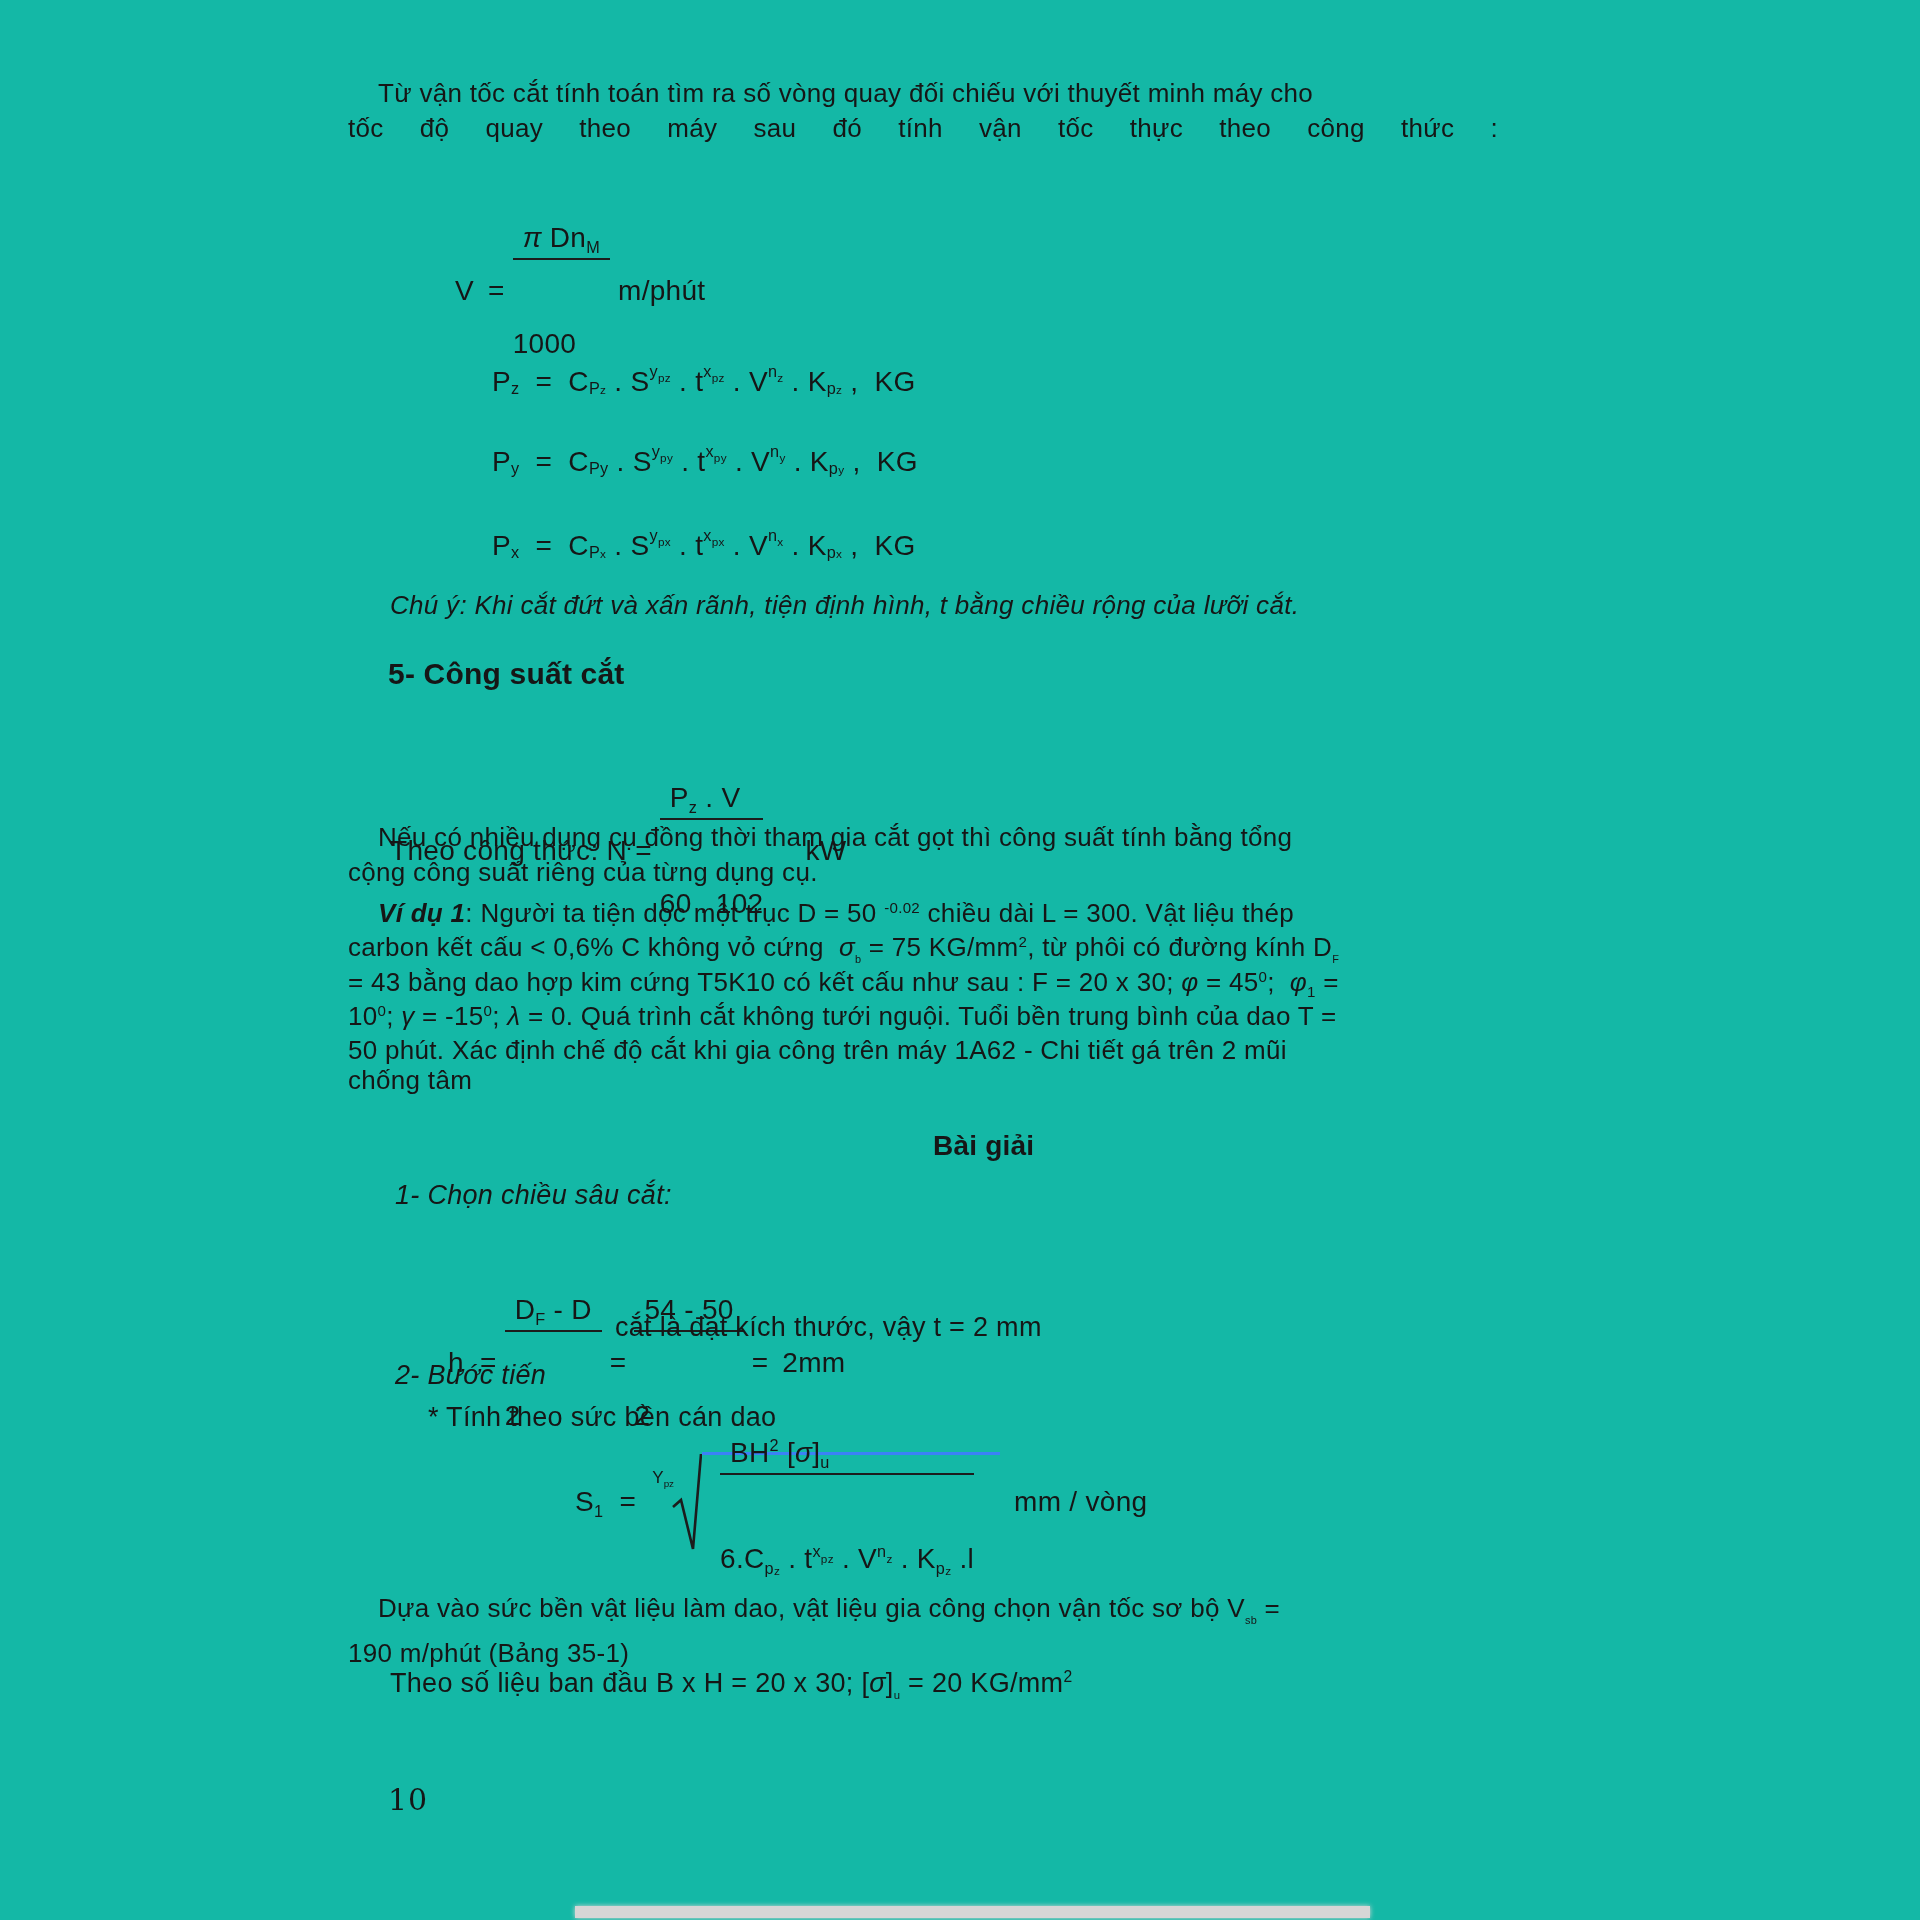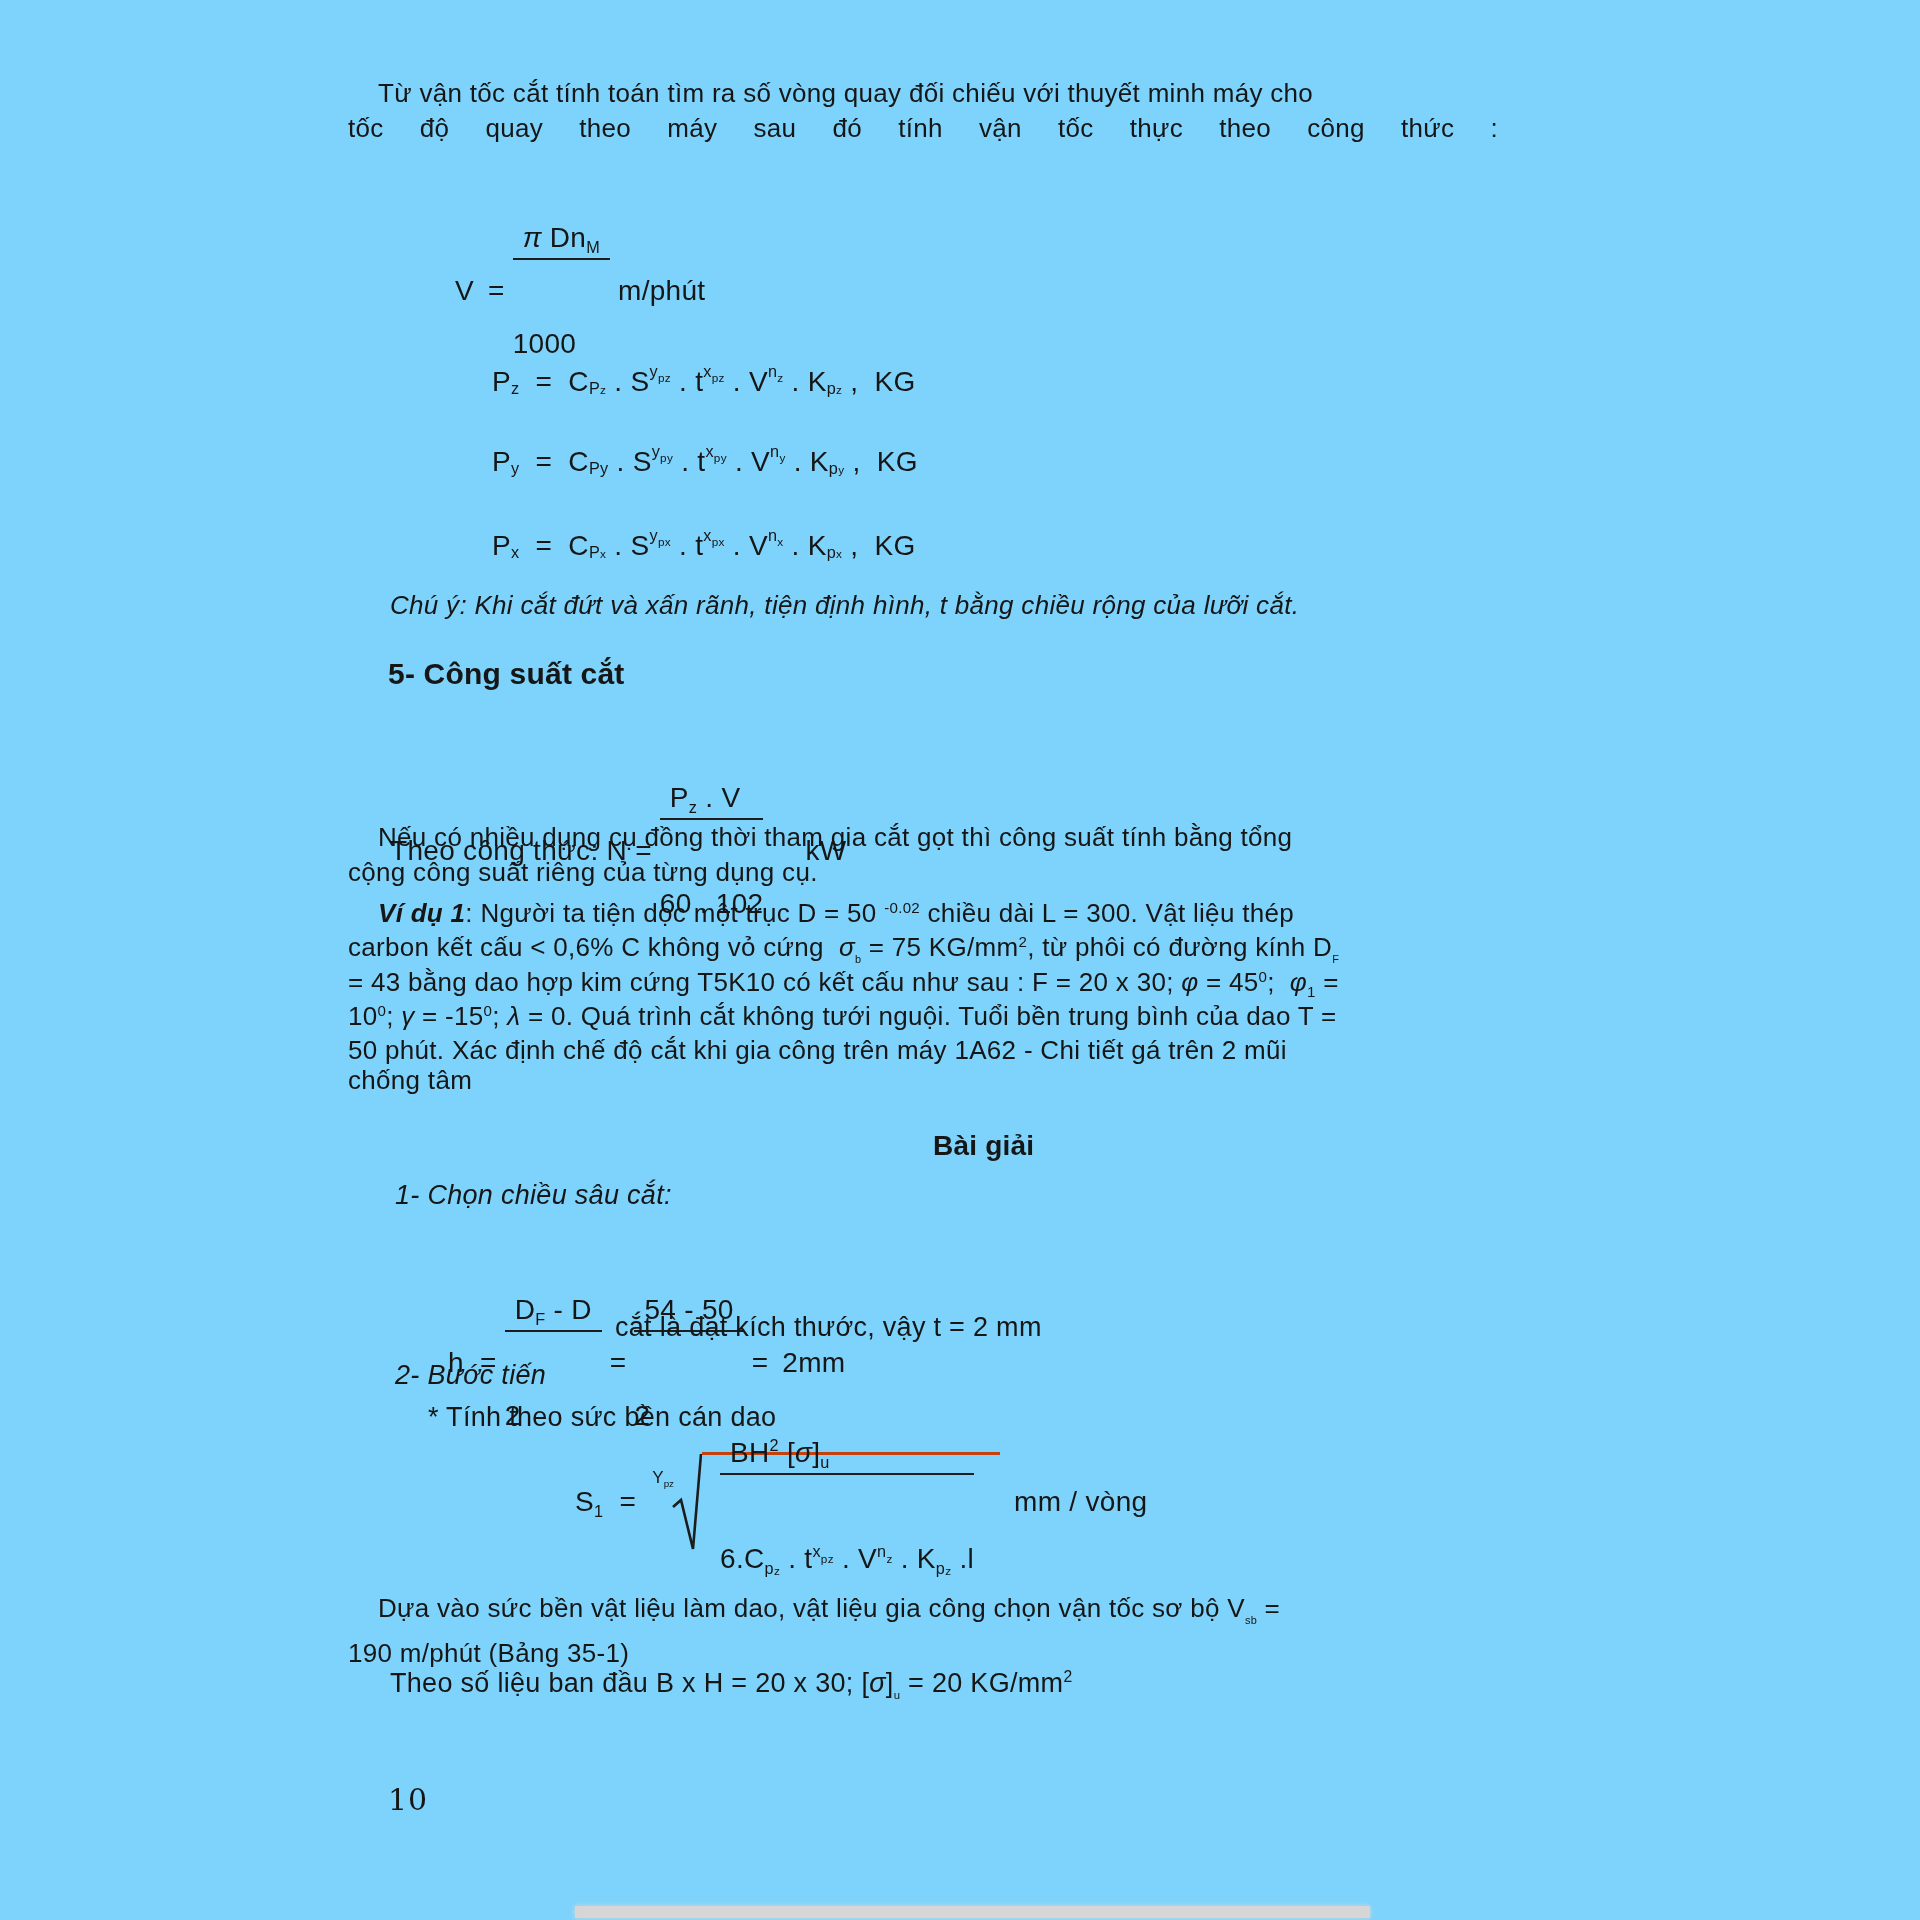--- a/index.html
+++ b/index.html
@@ -1,17 +1,17 @@
 <!DOCTYPE html>
 <html><head>
 <meta charset="utf-8">
 <style>
   html,body{margin:0;padding:0;background:#efefef;}
   #page{
-    position:relative;width:1920px;height:1920px;background:#7dd3fc;
+    position:relative;width:1920px;height:1920px;background:#14b8a6;
     font-family:"Liberation Sans",sans-serif;color:#161616;
     letter-spacing:.3px;overflow:hidden;
   }
   .blk{position:absolute;}
   .para{font-size:26px;line-height:35px;width:1150px;left:348px;}
   .para .line{display:block;}
   .indent{text-indent:30px;}
   .jlast{text-align:justify;text-align-last:justify;}
   .heading{font-size:30px;font-weight:bold;letter-spacing:.2px;}
   .italic{font-style:italic;}
@@ -26,21 +26,21 @@
   .tk-sup{font-size:58%;position:relative;top:-0.62em;}
   .tk-sup2{font-size:42%;position:relative;top:-0.38em;}
   .tk-sub{font-size:58%;position:relative;top:0.38em;}
   .tk-sub2{font-size:42%;position:relative;top:0.62em;}
   .frac{display:inline-block;text-align:left;vertical-align:middle;margin:0 8px;}
   .frac .num{display:block;padding:0 10px 4px;border-bottom:2px solid #1c1c1c;}
   .frac .den{display:block;padding-top:4px;}
   .example{font-size:26px;line-height:30px;width:1160px;left:348px;}
   .rad{display:flex;height:100px;align-items:center;margin-left:2px;}
   .rad-tick{width:30px;height:100px;flex:0 0 30px;}
-  .rad-box{border-top:3px solid #c2410c;padding:4px 18px 0 10px;align-self:stretch;display:flex;align-items:center;}
+  .rad-box{border-top:3px solid #3b82f6;padding:4px 18px 0 10px;align-self:stretch;display:flex;align-items:center;}
   .rad-idx{font-size:17px;position:relative;top:-24px;margin-right:-4px;letter-spacing:0;}
   .pageno{font-family:"DejaVu Serif",serif;font-size:30px;letter-spacing:1px;}
   .scan-bar{position:absolute;background:#d6d6d6;box-shadow:0 0 5px #d6d6d6;}
 </style>
 </head>
 <body>
 
 <div id="page">
 
   <div class="blk para" style="top:76px;">

